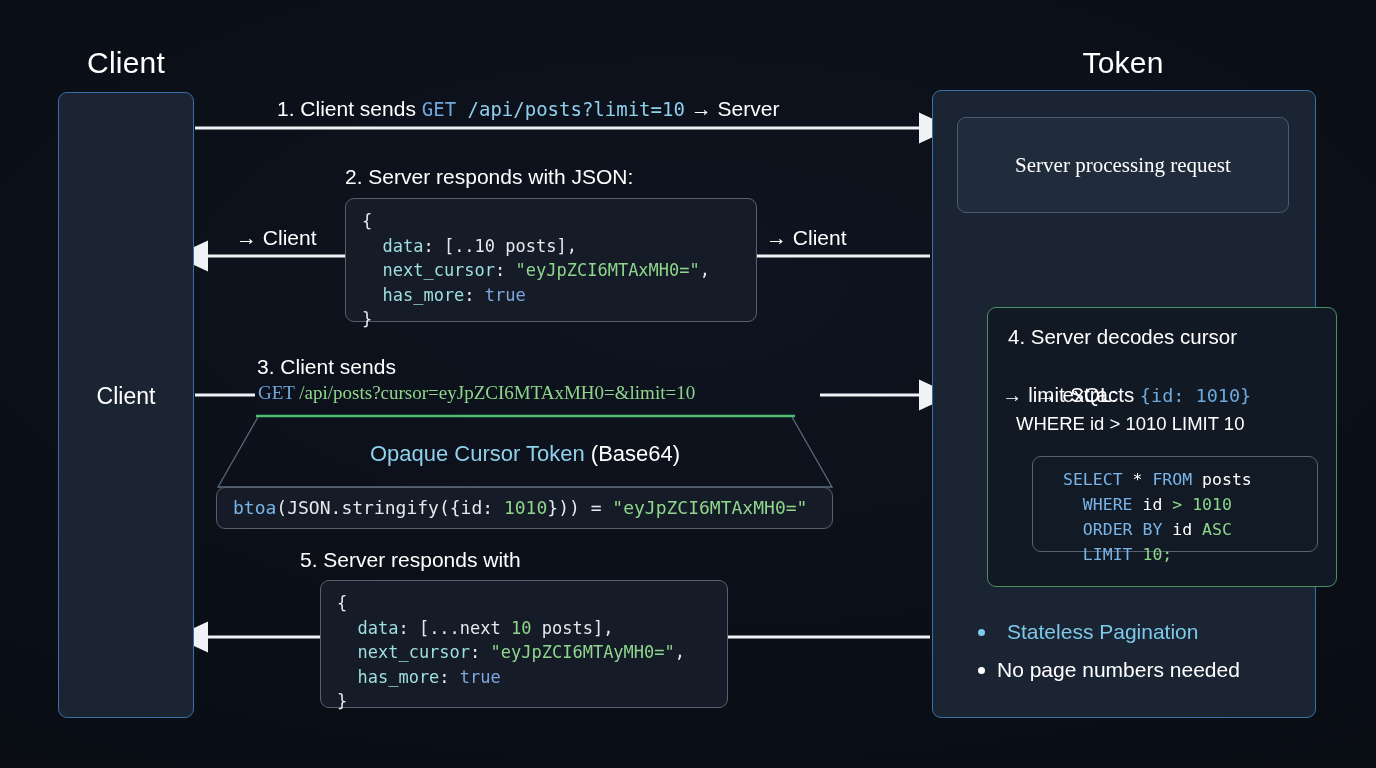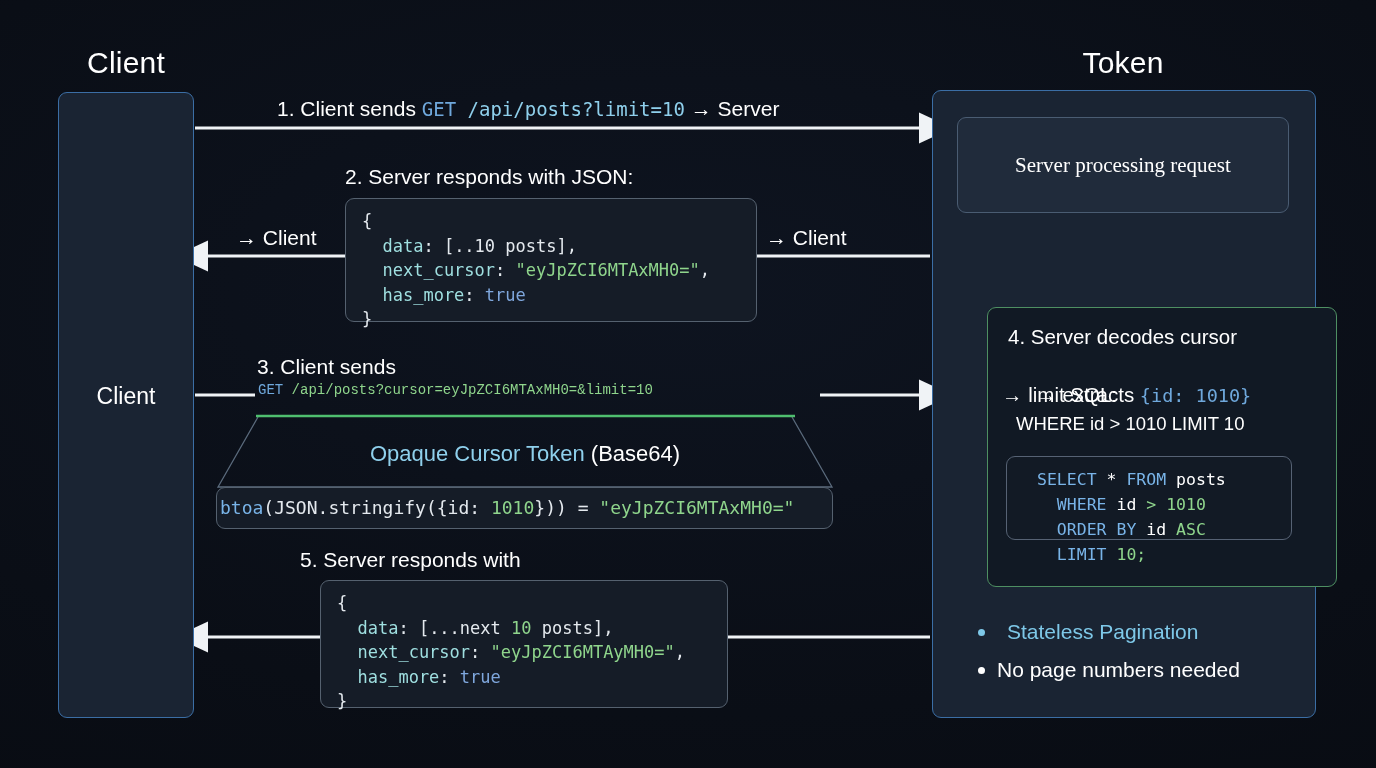--- a/index.html
+++ b/index.html
@@ -194,21 +194,21 @@
     <div class="abs step4-text" style="left:20px; top:14px;">4. Server decodes cursor</div>
 
     <div class="abs step4-text" style="left:14px; top:43px;">
       <span>→ extracts </span><span class="mono c-blue">{id: 1010}</span>
     </div>
 
     <div class="abs step4-text" style="left:14px; top:72px;">→ limit SQL:</div>
 
     <div class="abs step4-text mono c-green" style="left:28px; top:101px; font-size:18.5px;">WHERE id &gt; 1010 LIMIT 10</div>
 
-    <div class="abs code-box sql" style="left:18px; top:148px; width:286px; height:84px;padding-left:30px;"><span class="k-kw">SELECT</span><span class="k-id"> * </span><span class="k-kw">FROM</span><span class="k-id"> posts</span>
+    <div class="abs code-box sql" style="left:44px; top:148px; width:286px; height:96px;padding-left:30px;"><span class="k-kw">SELECT</span><span class="k-id"> * </span><span class="k-kw">FROM</span><span class="k-id"> posts</span>
 <span class="k-kw">  WHERE</span><span class="k-id"> id </span><span class="k-num">&gt;</span><span class="k-num"> 1010</span>
 <span class="k-kw">  ORDER BY</span><span class="k-id"> id </span><span class="k-num">ASC</span>
 <span class="k-kw">  LIMIT</span><span class="k-num"> 10</span><span class="k-num">;</span></div>
   </div>
 
   <div class="abs bullet-row" style="left:978px; top:620px;">
     <span class="bullet-dot" style="background:#7ec8e8; margin-right:22px;"></span>
     <span style="color:#7ec8e8;">Stateless Pagination</span>
   </div>
   <div class="abs bullet-row" style="left:978px; top:658px;">
@@ -226,29 +226,29 @@
   <div class="abs caption" style="left:766px; top:226px;">→ Client</div>
 
   <div class="abs code-box" style="left:345px; top:198px; width:412px; height:124px;"><span class="k-punct">{</span>
 <span class="k-key">  data</span><span class="k-punct">: [..10 posts],</span>
 <span class="k-key">  next_cursor</span><span class="k-punct">: </span><span class="k-str">"eyJpZCI6MTAxMH0="</span><span class="k-punct">,</span>
 <span class="k-key">  has_more</span><span class="k-punct">: </span><span class="k-bool">true</span>
 <span class="k-punct">}</span></div>
 
   <div class="abs caption" style="left:257px; top:355px;">3. Client sends</div>
 
-  <div class="abs" style="left:258px; top:382px; font-family:Liberation Mono, monospace; font-size:14px; white-space:nowrap;">
+  <div class="abs" style="left:258px; top:382px; font-family:Liberation Serif, serif; font-size:19px; white-space:nowrap;">
     <span class="c-blue">GET</span><span class="c-green"> /api/posts?cursor=eyJpZCI6MTAxMH0=&amp;limit=10</span>
   </div>
 
   <div class="abs callout-title" style="left:218px; top:441px; width:614px;">
     <span class="c-cyan">Opaque Cursor Token</span><span style="color:#ffffff;"> (Base64)</span>
   </div>
 
-  <div class="abs code-box" style="left:216px; top:487px; width:617px; height:42px; display:flex; align-items:center; padding:0 3px; font-size:18px;"><span class="k-fn">btoa</span><span class="k-punct">(JSON.stringify({id: </span><span class="k-num">1010</span><span class="k-punct">})) = </span><span class="k-str">"eyJpZCI6MTAxMH0="</span></div>
+  <div class="abs code-box" style="left:216px; top:487px; width:617px; height:42px; display:flex; align-items:center; padding:0 16px; font-size:18px;"><span class="k-fn">btoa</span><span class="k-punct">(JSON.stringify({id: </span><span class="k-num">1010</span><span class="k-punct">})) = </span><span class="k-str">"eyJpZCI6MTAxMH0="</span></div>
 
   <div class="abs caption" style="left:300px; top:548px;">5. Server responds with</div>
 
   <div class="abs code-box" style="left:320px; top:580px; width:408px; height:128px;"><span class="k-punct">{</span>
 <span class="k-key">  data</span><span class="k-punct">: [...next </span><span class="k-num">10</span><span class="k-punct"> posts],</span>
 <span class="k-key">  next_cursor</span><span class="k-punct">: </span><span class="k-str">"eyJpZCI6MTAyMH0="</span><span class="k-punct">,</span>
 <span class="k-key">  has_more</span><span class="k-punct">: </span><span class="k-bool">true</span>
 <span class="k-punct">}</span></div>
 
 </div>

